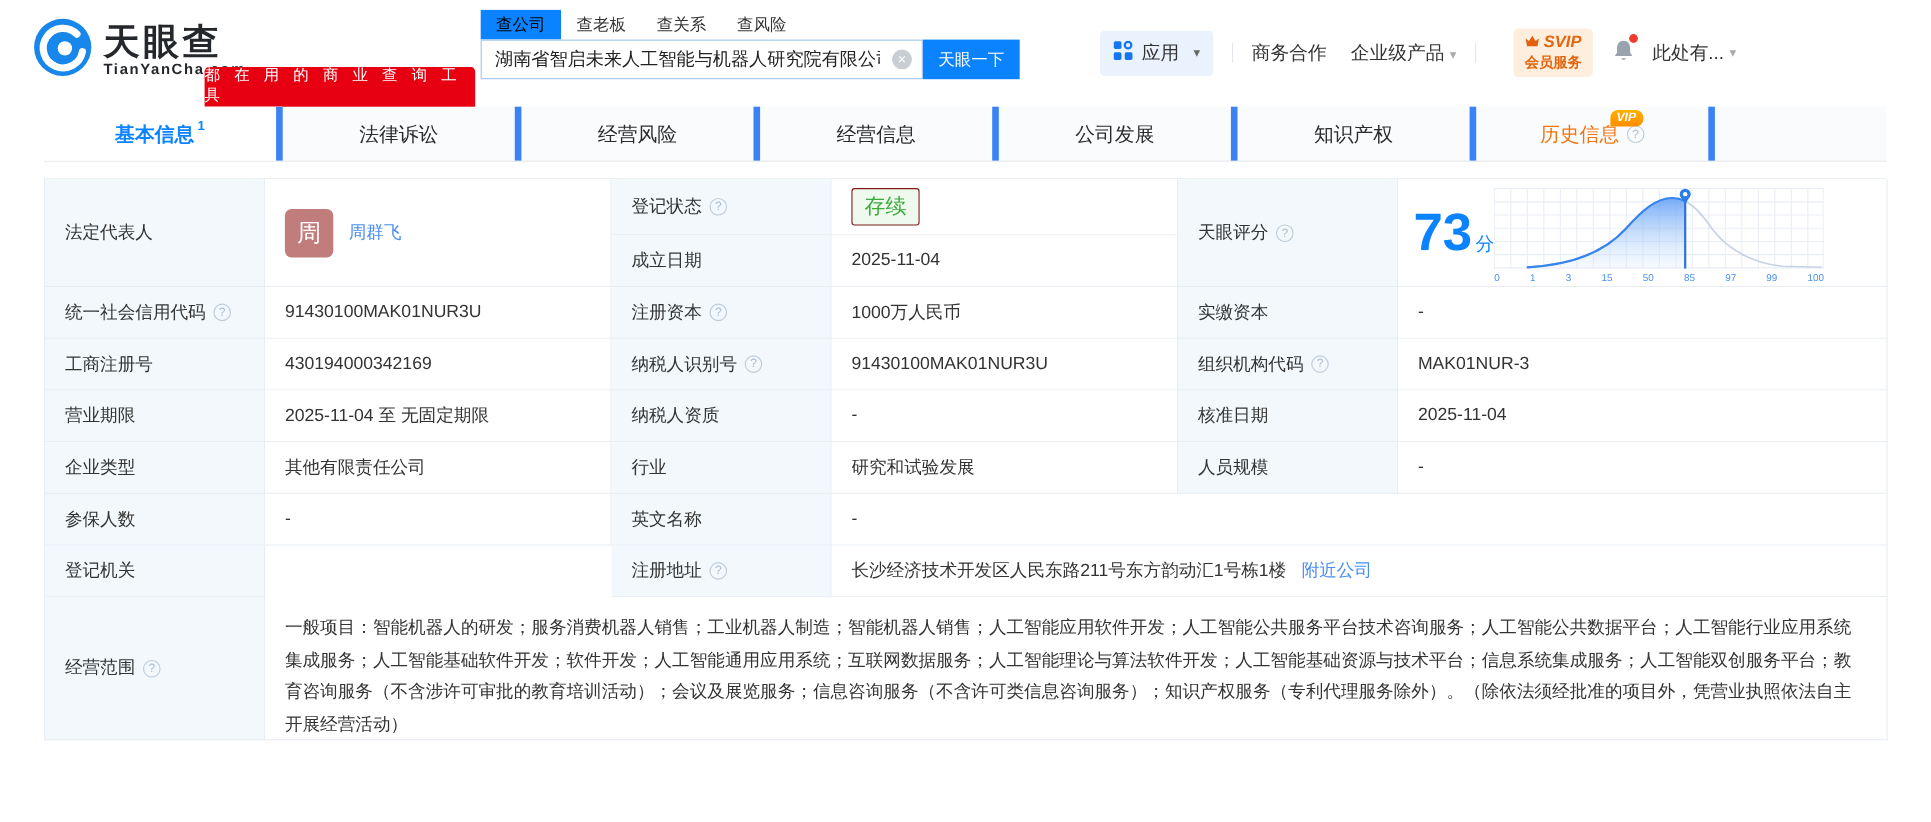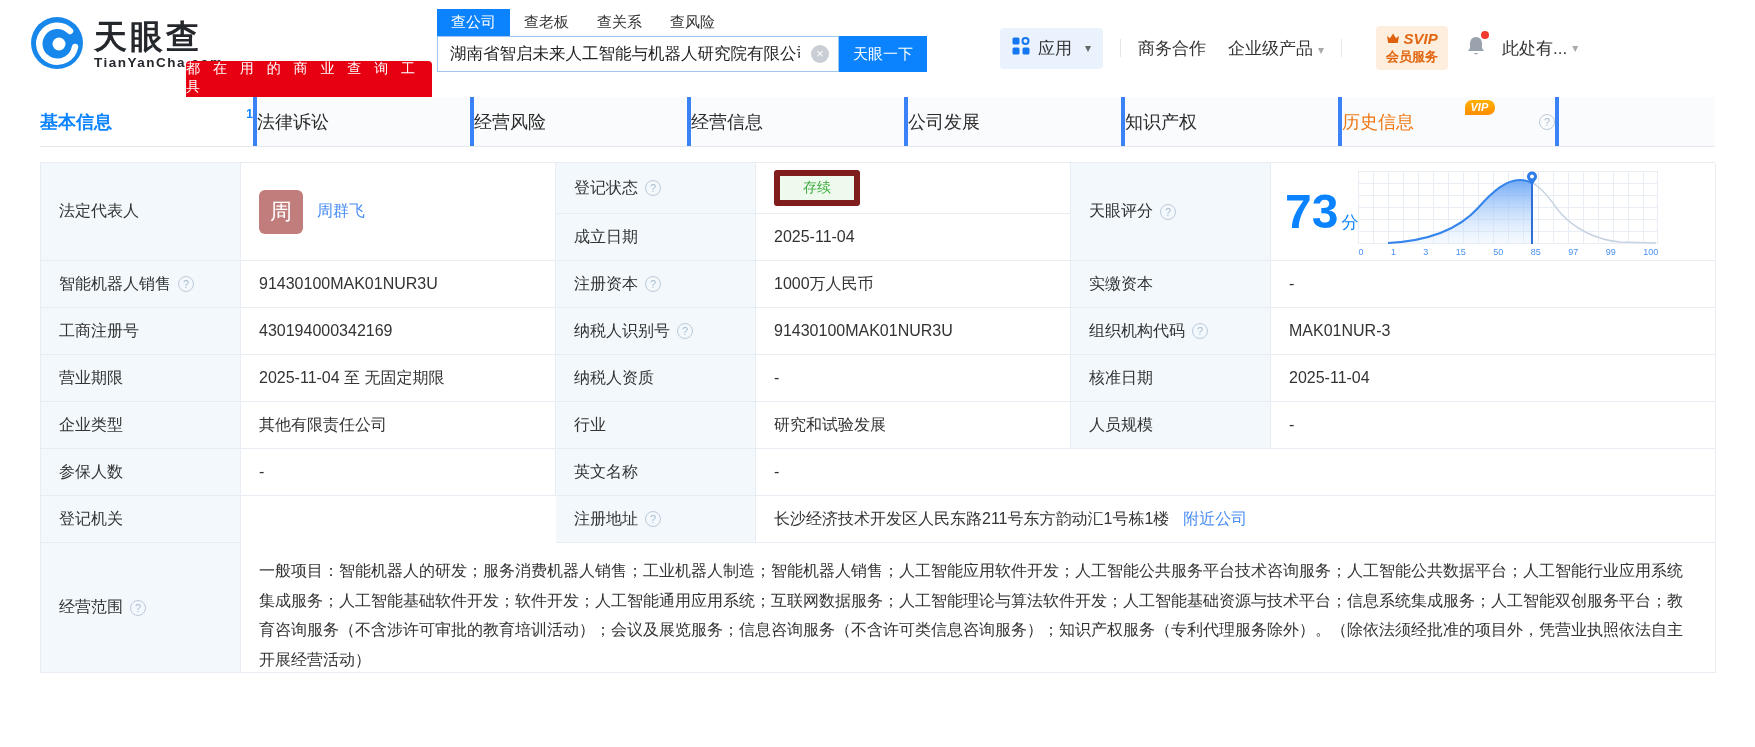--- a/index.html
+++ b/index.html
@@ -13,21 +13,21 @@
   .logo-txt .domain { font-size:13.5px; font-weight:bold; color:#24272b; letter-spacing:1.5px; }
   .slogan { position:absolute; left:186px; top:17px; width:246px; height:57px; background:#e60012;
     border-radius:4px; display:flex; flex-direction:column; justify-content:center; align-items:center;
     color:#fff;margin-top:44px; }
   .slogan .l1 { font-size:14px; letter-spacing:4.5px; }
   .slogan .l2 { font-size:14px; letter-spacing:0.5px; margin-top:5px; }
 
   .search-area { position:absolute; left:437px; top:7px; }
   .search-tabs { display:flex; align-items:flex-end; height:29px; }
   .search-tab { font-size:15px; color:#333; padding:4px 14px; cursor:pointer; }
-  .search-tab.active { background:#0b83ff; color:#ffffff; }
+  .search-tab.active { background:#0b83ff; color:#000000; }
   .search-row { display:flex; }
   .input-wrap { position:relative; }
   .search-input { width:402px; height:36px; border:1px solid #9fc4ee; outline:none;
     padding:0 38px 0 12px; font-size:16.5px; color:#222; font-family:inherit; }
   .clear-btn { position:absolute; right:10px; top:9px; width:18px; height:18px; border-radius:50%;
     background:#c9ced4; color:#fff; font-size:13px; line-height:18px; text-align:center; cursor:pointer; }
   .clear-btn::before { content:"×"; }
   .search-btn { width:88px; height:36px; background:#0b83ff; color:#fff; border:none;
     font-size:15px; cursor:pointer; font-family:inherit; }
 
@@ -43,43 +43,43 @@
   .svip .t { font-size:15px; font-weight:bold; font-style:italic; color:#e1660f;
     display:flex; align-items:center; gap:3px; justify-content:center; }
   .svip .b { font-size:13px; font-weight:bold; color:#e1660f; margin-top:1px; }
   .bell-wrap { position:relative; margin:0 16px 0 18px; cursor:pointer; }
   .bell-dot { position:absolute; right:-3px; top:-4px; width:8px; height:8px; border-radius:50%; background:#f03b2d; }
   .user-menu { display:flex; align-items:center; cursor:pointer; }
 
   
   .sec-tabs { position:absolute; left:40px; top:97px; width:1675px; height:50px; display:flex;
     background:#fafbfc; border-bottom:1px solid #e5e8ec; }
-  .sec-tab { width:217px; height:100%; display:flex; align-items:center; justify-content:space-between;
-    font-size:18px; color:#2b2b2b; cursor:pointer; position:relative; border-right:4px solid #3b82f6; }
+  .sec-tab { width:217px; height:100%; display:flex; align-items:center; justify-content:center;
+    font-size:18px; color:#2b2b2b; cursor:pointer; position:relative; border-right:6px solid #3b82f6; }
   .sec-tab.active { background:#fff; color:#0b83ff; font-weight:bold; }
   .sec-tab .sup { font-size:12px; color:#0b83ff; vertical-align:super; margin-left:3px; align-self:flex-start; margin-top:10px; }
   .sec-tab.vip-tab { color:#ee7714; }
   .vip-tag { position:absolute; left:calc(50% + 16px); top:3px; background:linear-gradient(180deg,#ffb100,#ff8c00);
     color:#fff; font-size:11px; font-weight:bold; font-style:italic; padding:1px 7px 2px 6px;
     border-radius:7px 7px 7px 0; }
   .qmark { display:inline-flex; width:16px; height:16px; border:1px solid #bccbda; border-radius:50%;
     color:#a9bccf; font-size:11px; align-items:center; justify-content:center; margin-left:7px; flex:none; }
   .qmark::before { content:"?"; }
 
   
   .info-table { position:absolute; left:40px; top:162px; width:1675px; display:grid;
     grid-template-columns:200px 315px 200px 315px 200px 445px;
     grid-template-rows:51px 47px 47px 47px 47px 47px 47px 47px 130px;
     border-top:1px solid #e8edf3; border-left:1px solid #e8edf3; font-size:16px; }
   .c { border-right:1px solid #e8edf3; border-bottom:1px solid #e8edf3; background:#fff;
     display:flex; align-items:center; padding:0 18px; color:#333; }
   .c.lab { background:#f2f8fc; }
   .link { color:#4a8df5; cursor:pointer; }
-  .status-badge { display:inline-block; padding:3px 23px; border:6px solid #7f1d1d; background:#eefaee;
-    color:#3cab3c; font-size:14px; border-radius:3px; }
+  .status-badge { display:inline-block; padding:3px 11px; border:1px solid #7f1d1d; background:#eefaee;
+    color:#3cab3c; font-size:19px; border-radius:3px; }
   .avatar { width:44px; height:44px; border-radius:6px; background:#c17c7c; color:#fff; font-size:22px;
     display:flex; align-items:center; justify-content:center; margin-right:14px; flex:none; }
   .scope-cell { align-items:flex-start !important; padding:13px 24px 13px 18px !important;
     line-height:1.85; display:block !important; }
 
   
   .score-cell { padding:0 14px !important; }
   .score-num { display:flex; align-items:baseline; color:#0b83ff; }
   .score-num .v { font-size:48px; font-weight:bold; }
   .score-num .u { font-size:17px; margin-left:3px; }
@@ -259,21 +259,21 @@
         <span>50</span>
         <span>85</span>
         <span>97</span>
         <span>99</span>
         <span>100</span>
       </span>
     </span>
   </div>
 
   <div class="c lab" style="grid-area:3/1/4/2">
-    <span>智能机器人销售</span>
+    <span>统一社会信用代码</span>
       <span class="qmark"></span>
   </div>
   <div class="c" style="grid-area:3/2/4/3">
     <span>91430100MAK01NUR3U</span>
   </div>
   <div class="c lab" style="grid-area:3/3/4/4">
     <span>注册资本</span>
       <span class="qmark"></span>
   </div>
   <div class="c" style="grid-area:3/4/4/5">

